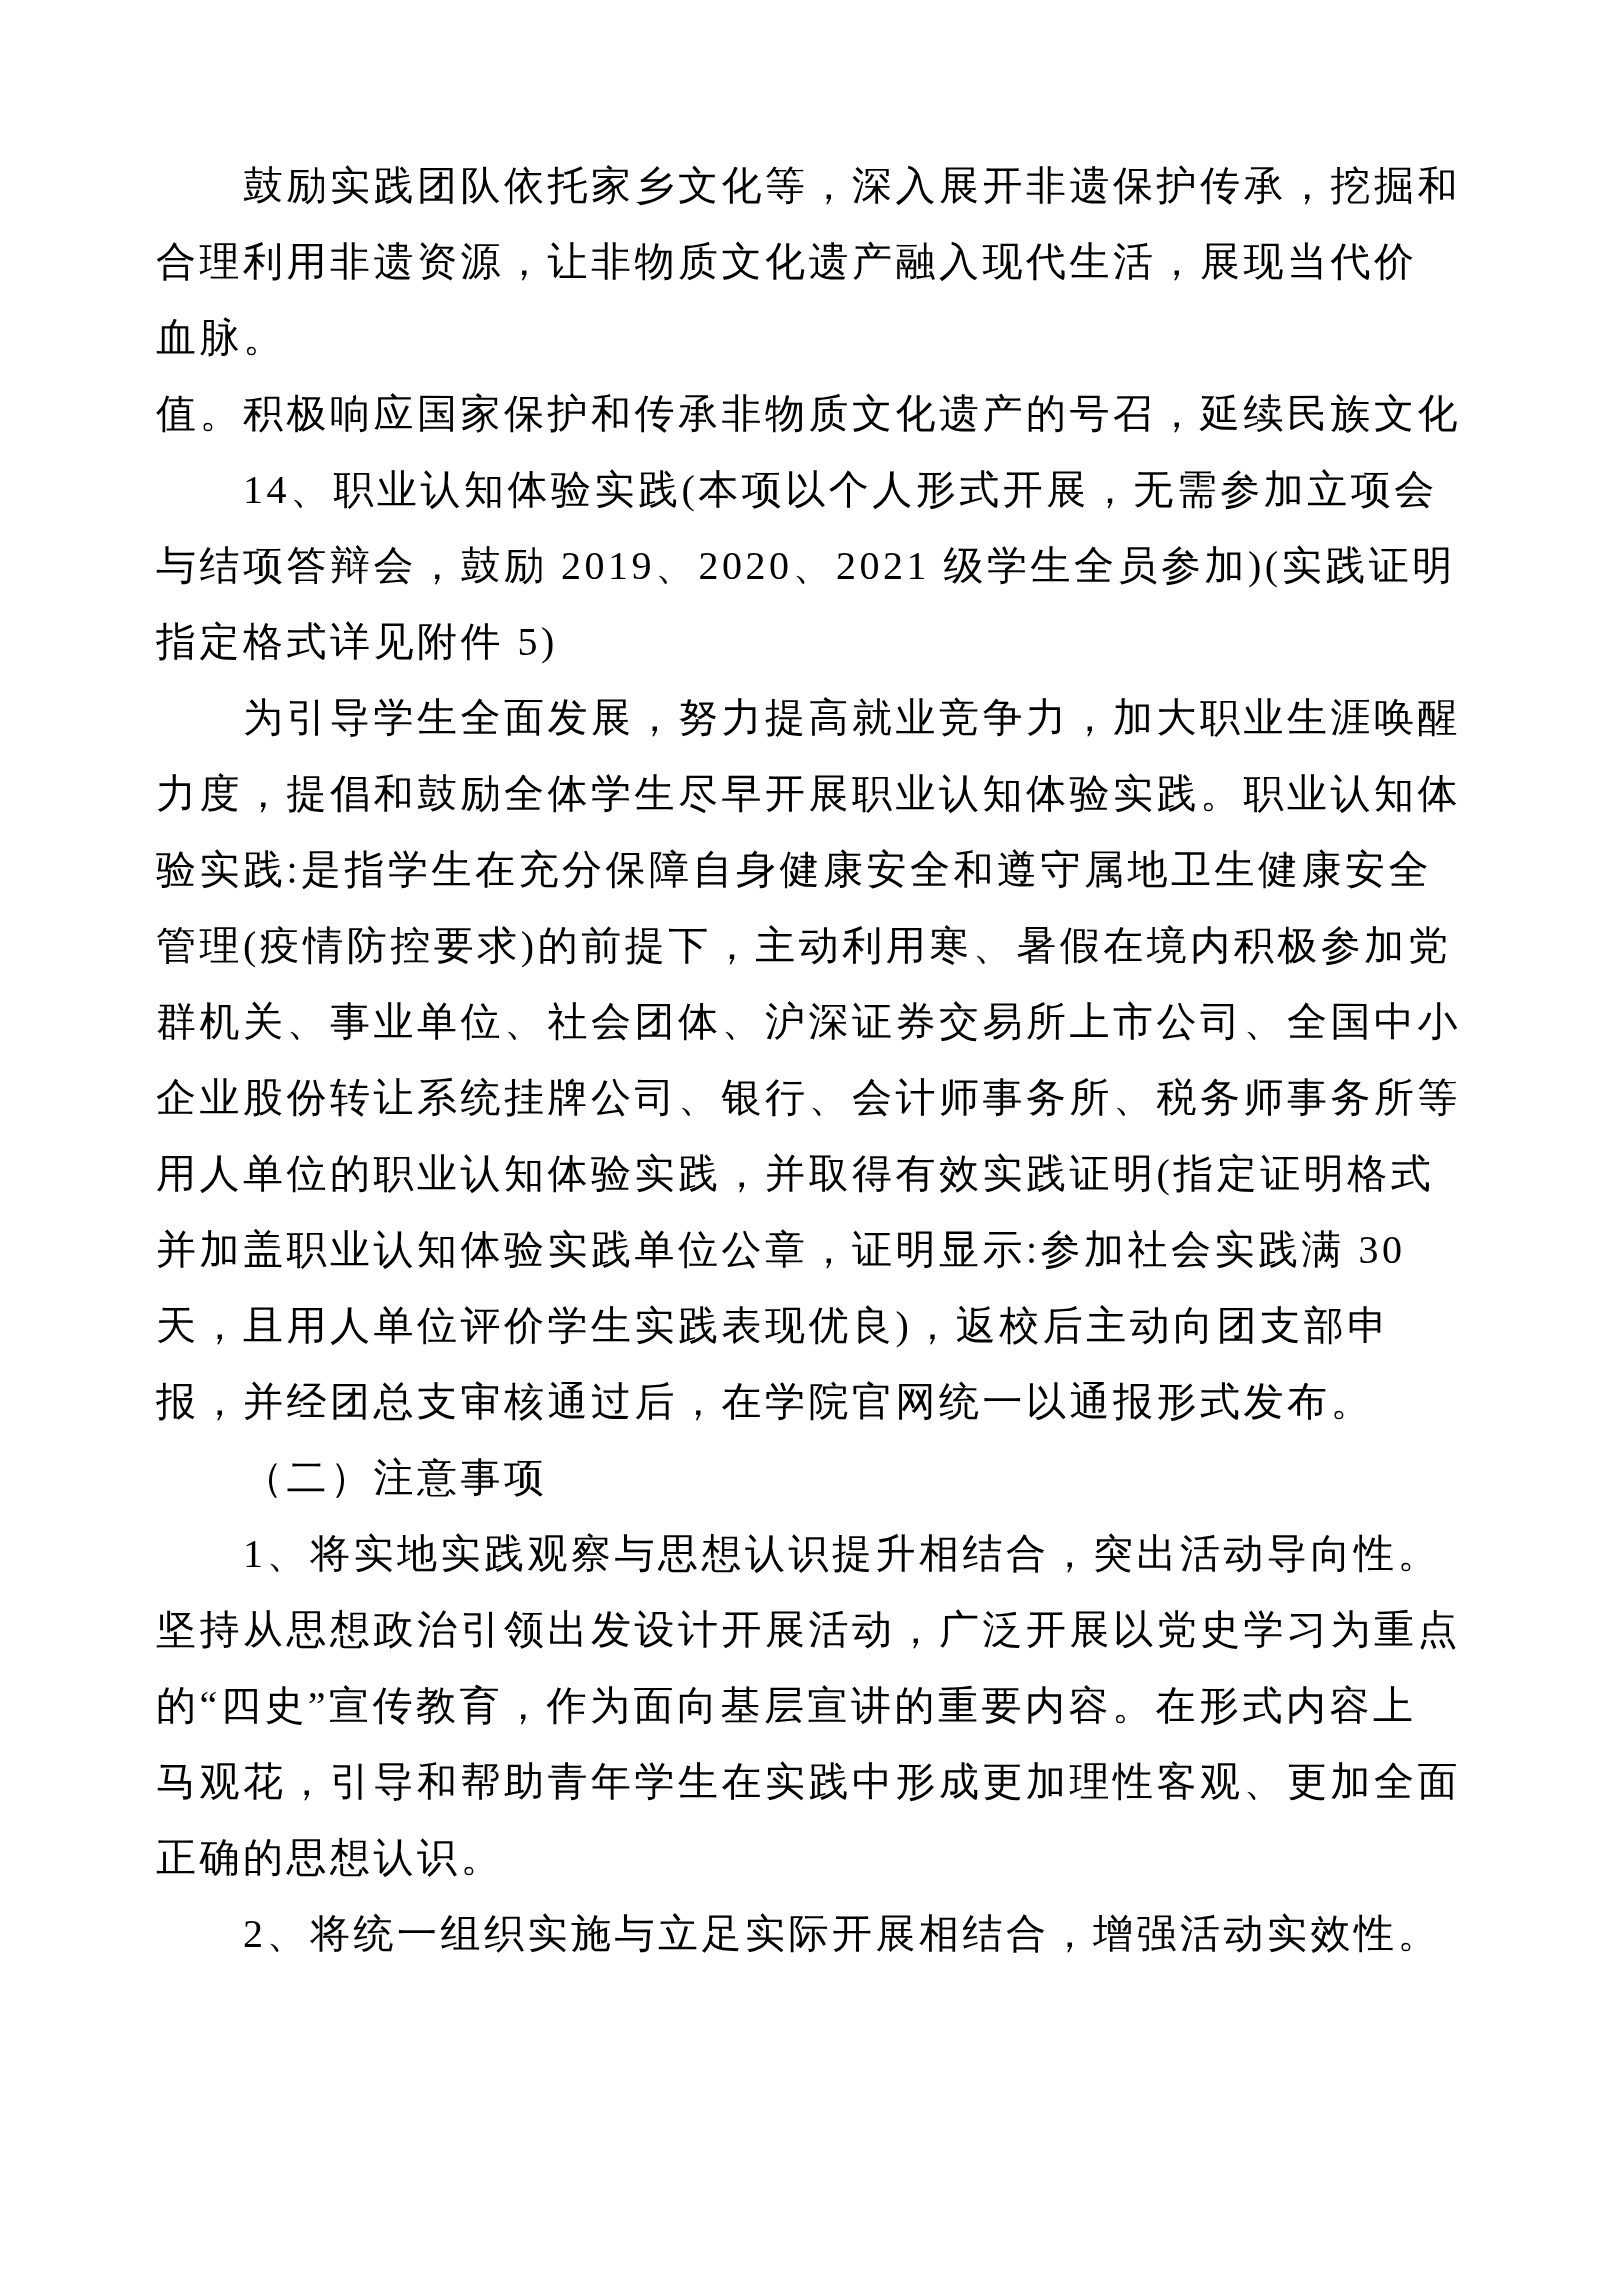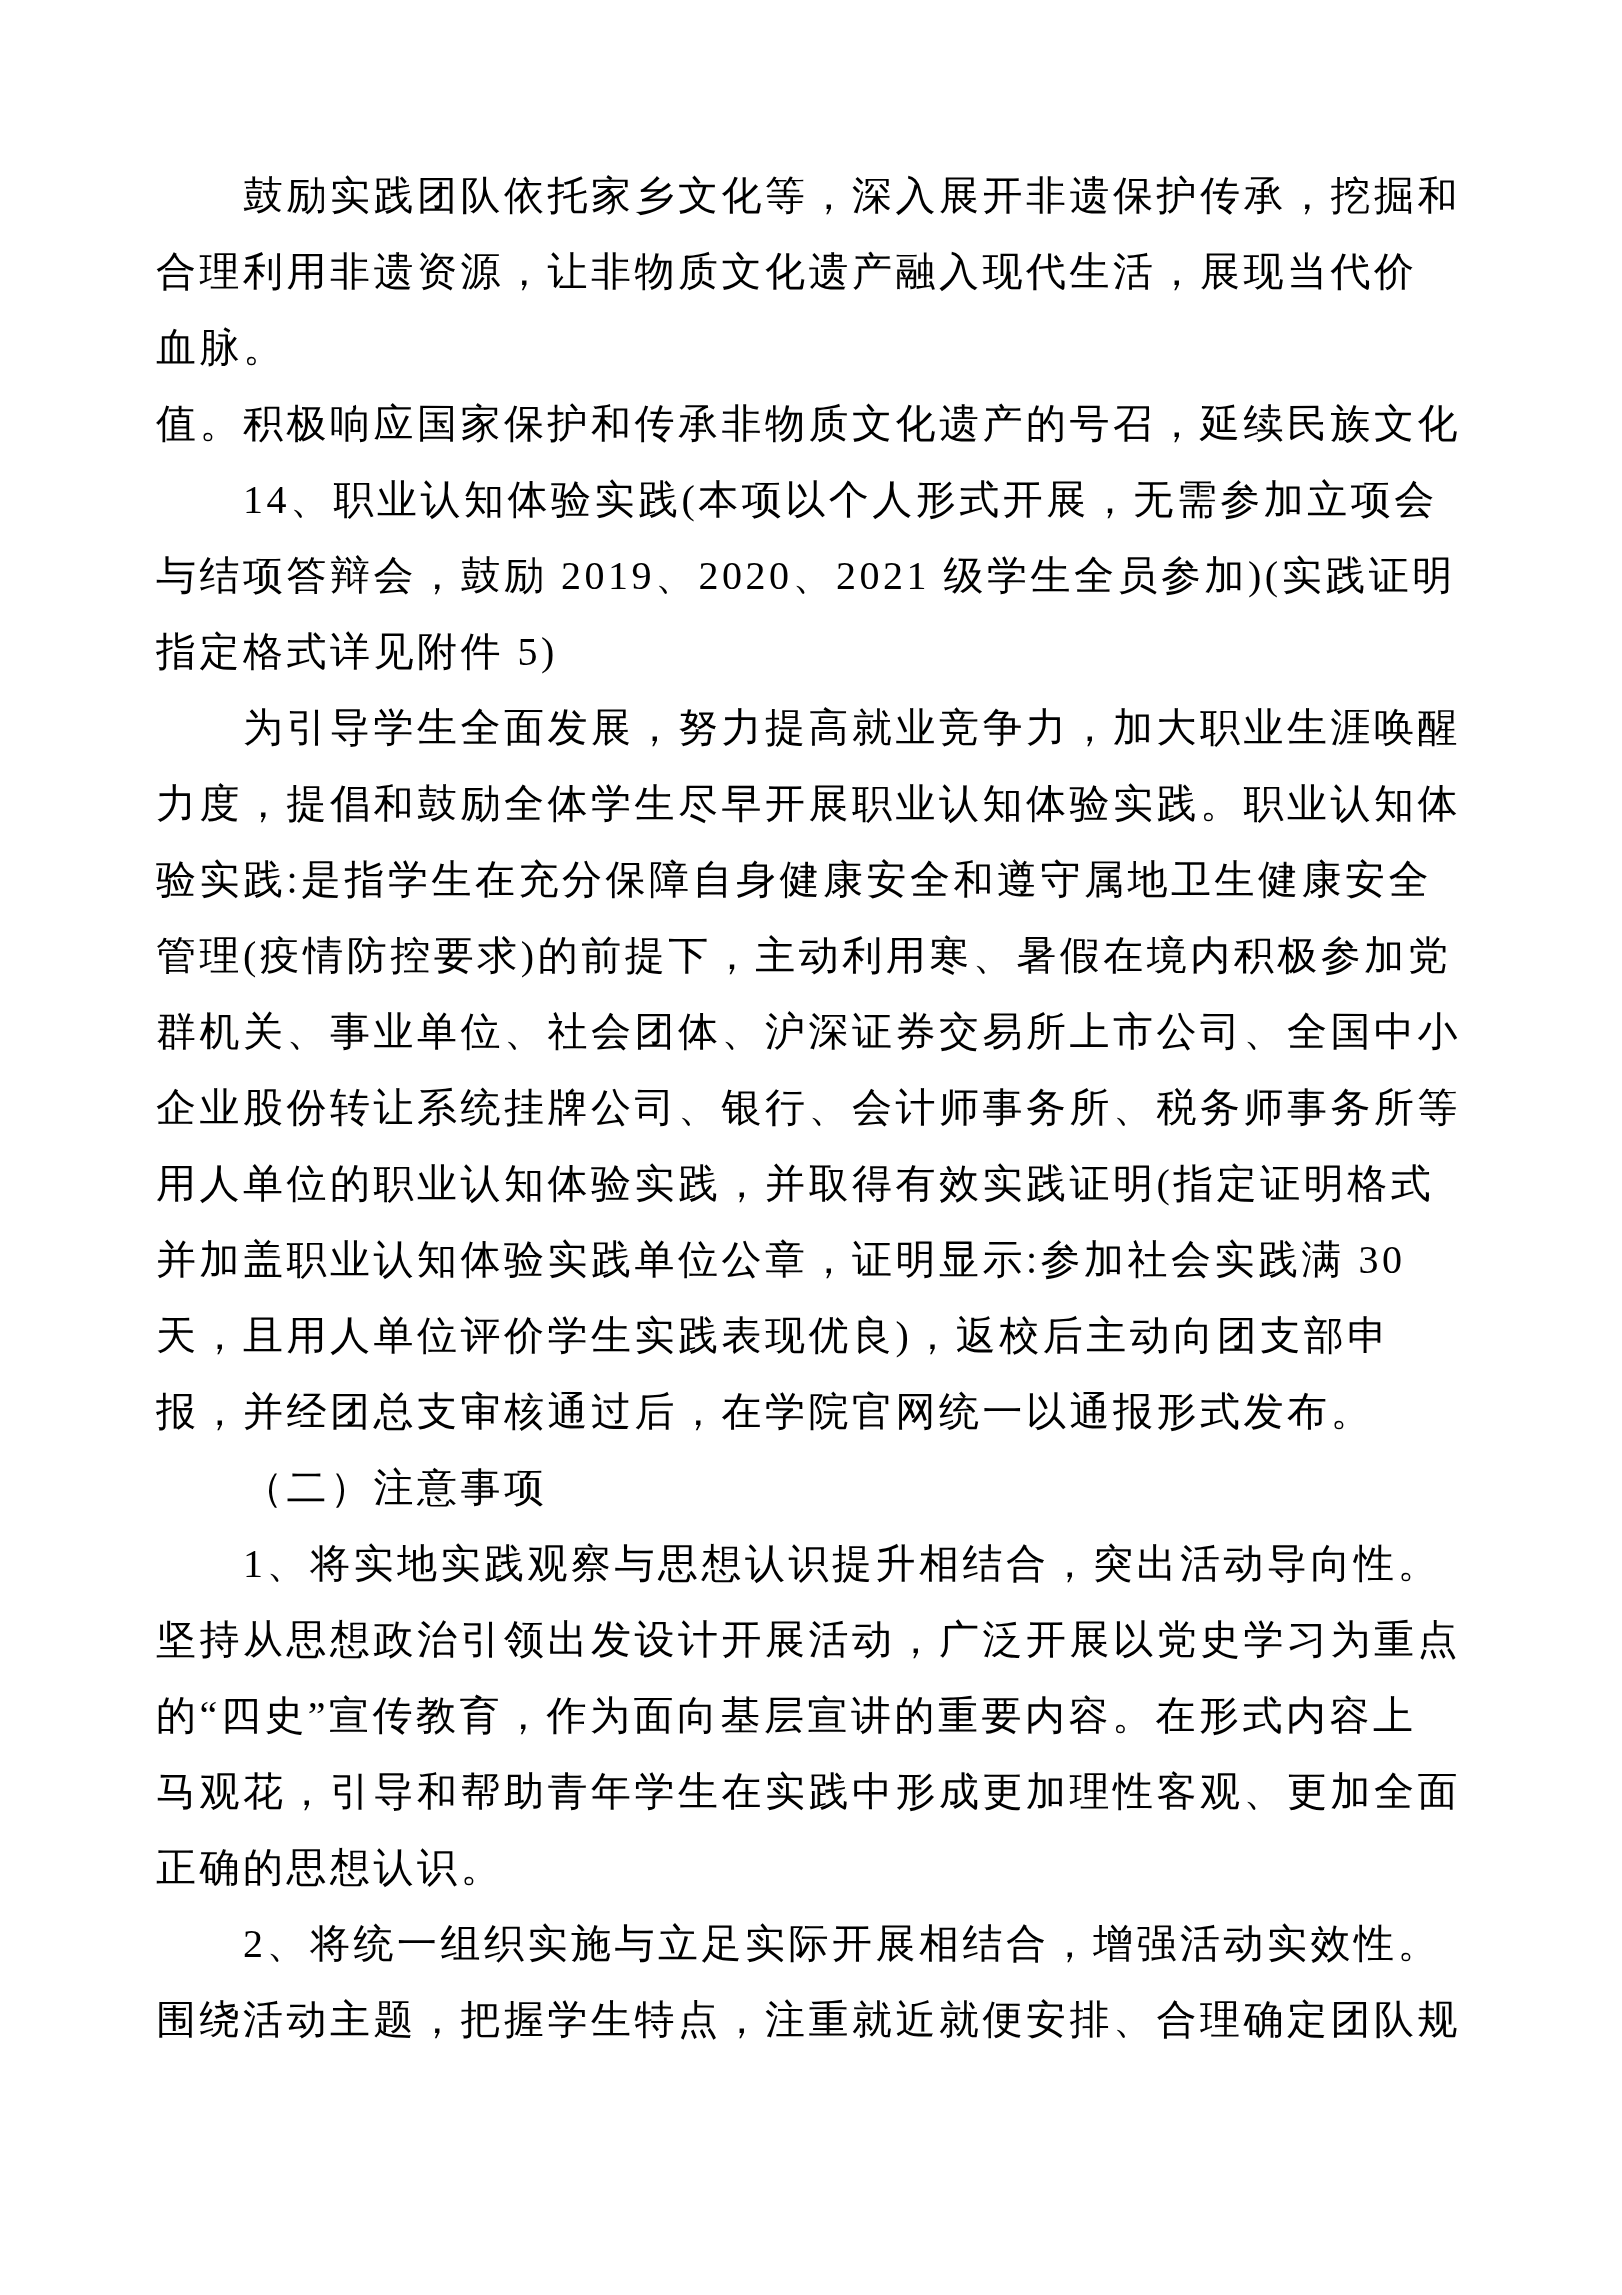--- a/index.html
+++ b/index.html
@@ -15,21 +15,21 @@
   .page {
     position: relative;
     width: 1623px;
     height: 2296px;
     background: #ffffff;
     overflow: hidden;
   }
   .text-block {
     position: absolute;
     left: 156px;
-    top: 158px;
+    top: 148px;
     width: 1310px;
     color: #000000;
   }
   .line {
     height: 76px;
     line-height: 76px;
     font-size: 40px;
     letter-spacing: 3.5px;
     white-space: nowrap;
     text-align: left;
@@ -60,16 +60,15 @@
       <div class="line">并加盖职业认知体验实践单位公章，证明显示:参加社会实践满 30</div>
       <div class="line">天，且用人单位评价学生实践表现优良)，返校后主动向团支部申</div>
       <div class="line">报，并经团总支审核通过后，在学院官网统一以通报形式发布。</div>
       <div class="line indent">（二）注意事项</div>
       <div class="line indent">1、将实地实践观察与思想认识提升相结合，突出活动导向性。</div>
       <div class="line">坚持从思想政治引领出发设计开展活动，广泛开展以党史学习为重点</div>
       <div class="line">的“四史”宣传教育，作为面向基层宣讲的重要内容。在形式内容上</div>
       <div class="line">马观花，引导和帮助青年学生在实践中形成更加理性客观、更加全面</div>
       <div class="line">正确的思想认识。</div>
       <div class="line indent">2、将统一组织实施与立足实际开展相结合，增强活动实效性。</div>
-      <div class="line">围绕活动主题，把握学生特点，注重就近就便安排、合理确定团队规</div>
     </div>
 </div>
 
 
 </body></html>

